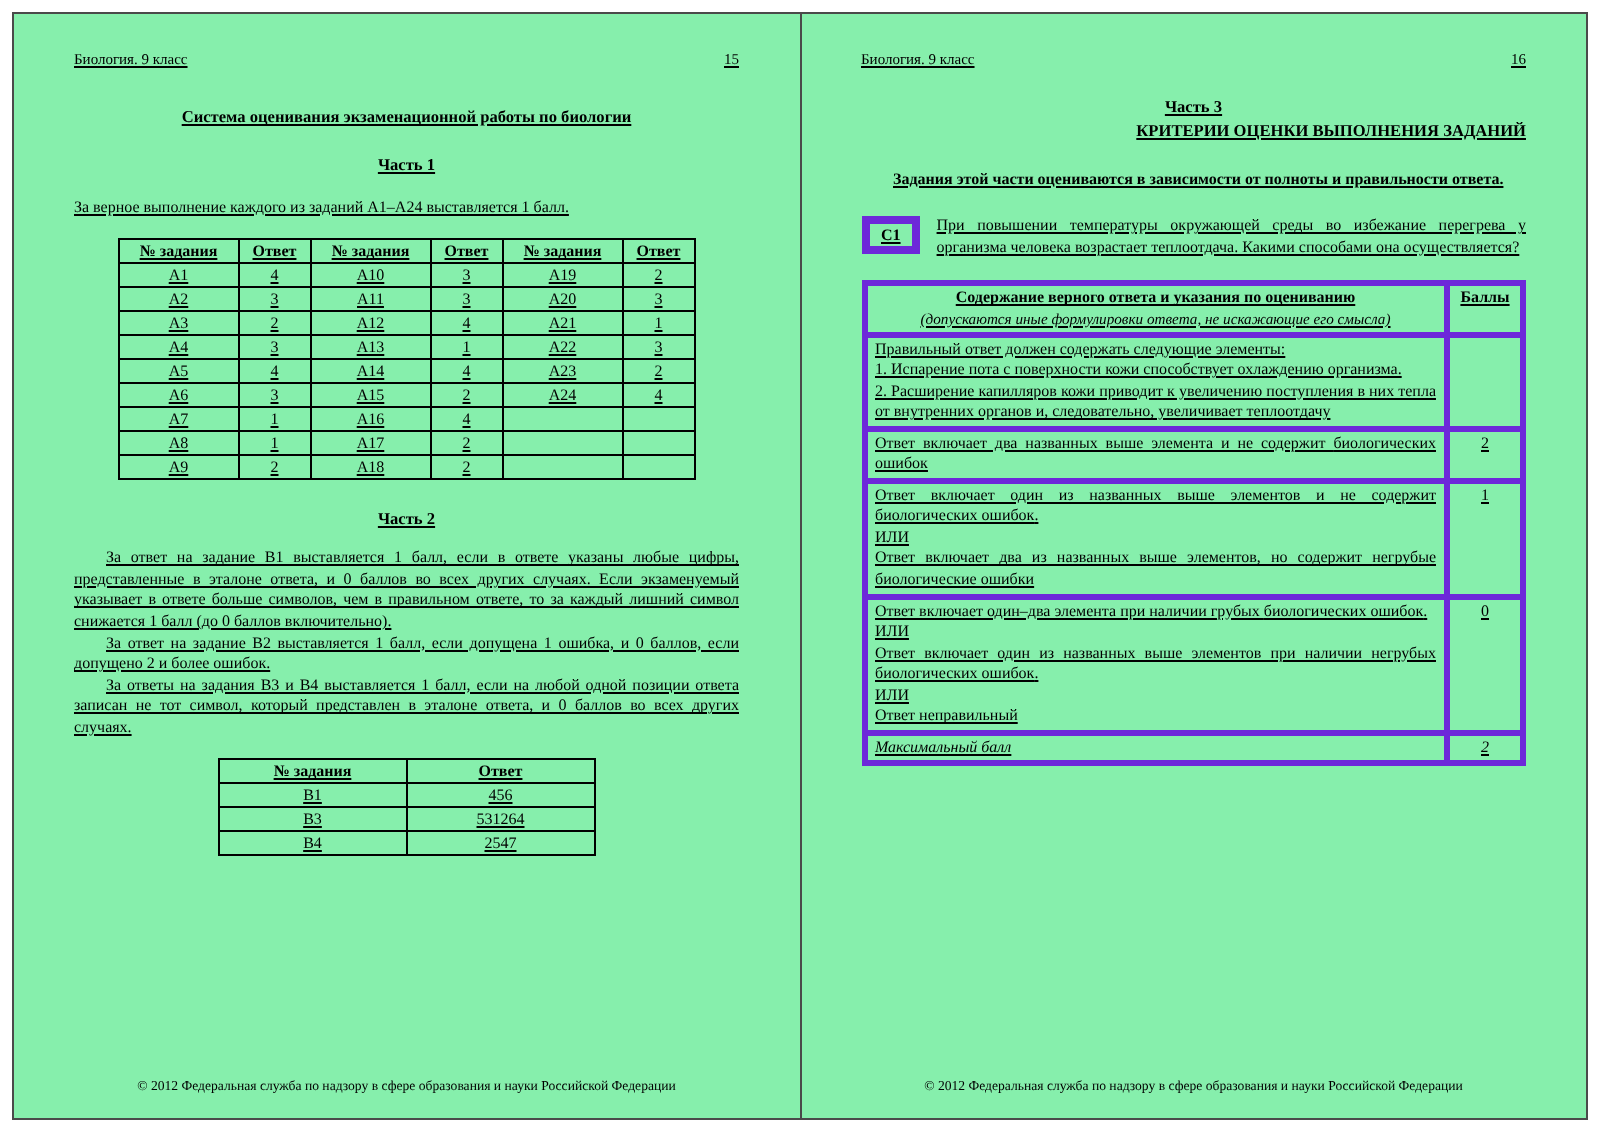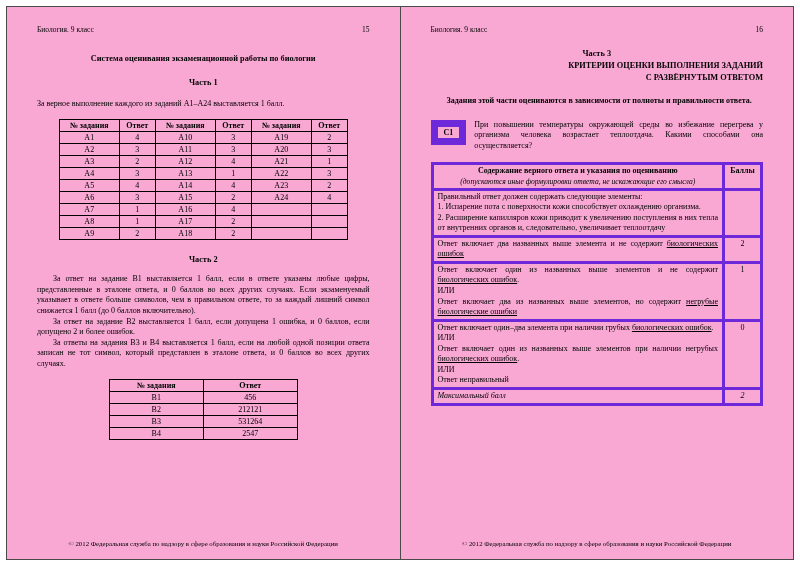--- a/index.html
+++ b/index.html
@@ -7,22 +7,23 @@
   body {
     width:800px; height:566px;
     font-family:"Liberation Serif","DejaVu Serif",serif;
     color:#000;
   }
   .spread { display:flex; width:800px; height:566px; padding:6px; }
   .page {
     position:relative;
     width:443px; height:554px;
     border:1px solid #4a4a4a;
-    background:#f9a8d4;
+    background:#86efac;
     padding:18px 30px 0 30px;
+    text-decoration:underline;
   }
   .page + .page { margin-left:-1px; }
 
   .page-header { display:flex; justify-content:space-between; font-size:7.5px; }
 
   .doc-title  { font-size:8.3px; font-weight:bold; text-align:center; margin-top:20px; }
   .part-title { font-size:8.3px; font-weight:bold; text-align:center; margin-top:15px; }
   .intro-line { font-size:8px; margin-top:12px; line-height:1.3; }
 
   .para { font-size:8px; text-indent:16px; text-align:justify; line-height:1.32; }
@@ -36,21 +37,21 @@
   .answers-table th { font-weight:bold; }
   .cols6 th:nth-child(odd),  .cols6 td:nth-child(odd)  { width:60px; }
   .cols6 th:nth-child(even), .cols6 td:nth-child(even) { width:36px; }
   .cols2 th, .cols2 td { width:94px; }
 
   .heading-caps { font-size:8.3px; font-weight:bold; text-align:right; margin-top:2px; line-height:1.4; }
   .bold-para { font-size:8px; font-weight:bold; text-indent:16px; text-align:justify; margin-top:13px; line-height:1.32; }
 
   .task-row { display:flex; align-items:flex-start; margin-top:13px; }
   .task-label {
-    flex:none; border:7px solid #6d28d9; font-weight:bold; font-size:8px;
+    flex:none; border:4px solid #6d28d9; font-weight:bold; font-size:8px;
     padding:1px 6px; margin-right:8px;
   }
   .task-text { flex:1; font-size:8px; text-align:justify; line-height:1.32; }
 
   .criteria-table { width:100%; margin-top:11px; font-size:8px; }
   .criteria-table th, .criteria-table td {
     border:3px solid #6d28d9; vertical-align:top; padding:1px 4px;
   }
   .crit-head-main { text-align:center; font-weight:bold; line-height:1.3; }
   .crit-head-sub  { font-style:italic; font-weight:normal; font-size:7.6px; }
@@ -181,24 +182,20 @@
             <th>№ задания</th>
             <th>Ответ</th>
           </tr>
         </thead>
       <tbody>
           <tr>
             <td>В1</td>
             <td>456</td>
           </tr>
           <tr>
-            <td>В2</td>
-            <td>212121</td>
-          </tr>
-          <tr>
             <td>В3</td>
             <td>531264</td>
           </tr>
           <tr>
             <td>В4</td>
             <td>2547</td>
           </tr>
         </tbody>
     </table>
 
@@ -208,21 +205,20 @@
   <div class="page">
     <div class="page-header">
       <span>Биология. 9 класс</span>
       <span>16</span>
     </div>
 
     <div class="part-title">Часть 3</div>
 
     <div class="heading-caps">
       <div>КРИТЕРИИ ОЦЕНКИ ВЫПОЛНЕНИЯ ЗАДАНИЙ</div>
-      <div>С РАЗВЁРНУТЫМ ОТВЕТОМ</div>
     </div>
 
     <div class="bold-para">Задания этой части оцениваются в зависимости от полноты и правильности ответа.</div>
 
     <div class="task-row">
       <span class="task-label">С1</span>
       <span class="task-text">При повышении температуры окружающей среды во избежание перегрева у организма человека возрастает теплоотдача. Какими способами она осуществляется?</span>
     </div>
 
     <table class="criteria-table">

